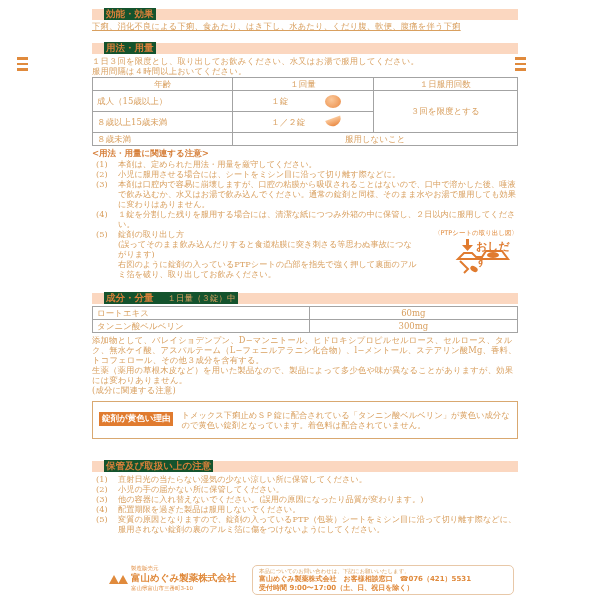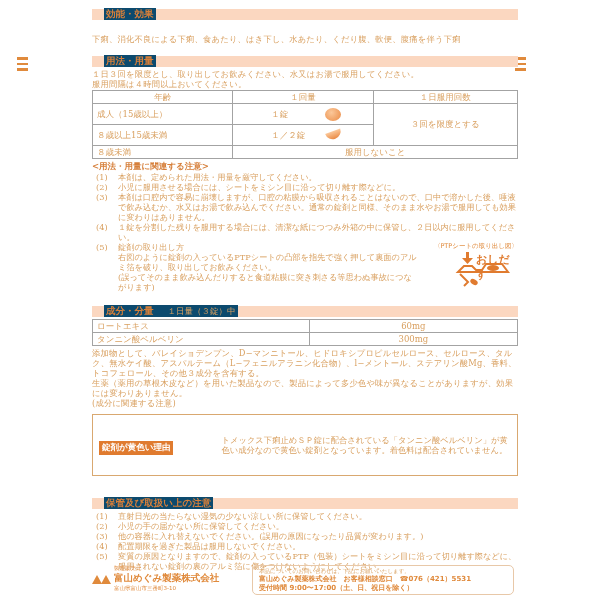--- a/index.html
+++ b/index.html
@@ -1,40 +1,40 @@
 <!DOCTYPE html>
 <html><head>
 <meta charset="utf-8">
 <style>
   html, body { margin:0; padding:0; background:#ffffff; }
   body { width:600px; height:600px; position:relative; overflow:hidden;
          font-family:"DejaVu Serif", "Liberation Serif", serif; color:#d9a060; }
   .page { position:absolute; left:92px; top:0; width:426px; }
   .sec-head { position:relative; height:11px; background:#fbd7c0; margin-top:8px; }
   .sec-head .ttl { position:absolute; left:12px; top:-1px; font-family:"DejaVu Sans","Liberation Sans",sans-serif;
-       font-weight:bold; font-size:9.5px; color:#d67f3a; background:#0c4a6e; padding:0 2px; line-height:12px; }
+       font-weight:bold; font-size:9.5px; color:#d67f3a; background:#14532d; padding:0 2px; line-height:12px; }
   .sec-head .ttl .sub { font-weight:normal; font-family:"DejaVu Serif",serif; color:#d9a060; margin-left:14px; font-size:8.5px;margin-top:39px; }
   .txt { font-size:8.3px; line-height:10px; color:#d9a060; letter-spacing:0.2px; }
   table { border-collapse:collapse; width:100%; font-size:8.5px; color:#d9a060; }
   td, th { border:1px solid #a3a3a3; padding:0 4px; height:12px; font-weight:normal; line-height:11px; }
   th { text-align:center; }
   .c { text-align:center; }
   .notes-title { font-family:"DejaVu Sans","Liberation Sans",sans-serif; font-weight:bold; color:#d67f3a; font-size:8.5px; line-height:11px; }
   .nl { display:flex; font-size:8.2px; line-height:10px; color:#d9a060; }
   .nl .n { width:22px; flex:none; padding-left:4px; }
   .nl .b { flex:1; }
   .side-mark { position:absolute; width:11px; }
   .side-mark span { display:block; height:2.5px; background:#e08a3c; margin-bottom:3px; }
   .tab-pill { display:inline-block; width:16px; height:13px; border-radius:50%; background:radial-gradient(circle at 40% 35%, #fbc89a, #ea8a44); vertical-align:middle; }
   .half-pill { display:inline-block; width:16px; height:8px; border-radius:0 0 10px 10px; background:linear-gradient(#fbc89a,#ea8a44); transform:rotate(-20deg); vertical-align:middle; }
-  .reason-box { border:1px solid #d9a870; padding:20px 6px; display:flex; align-items:flex-end; margin-top:6px;gap:40px; }
+  .reason-box { border:1px solid #d9a870; padding:8px 6px; display:flex; align-items:flex-start; margin-top:6px; }
   .reason-tag { background:#e07b2f; color:#fff; font-family:"DejaVu Sans","Liberation Sans",sans-serif; font-weight:bold; font-size:8.5px; padding:1px 3px; margin-right:8px; margin-top:2px; white-space:nowrap; }
   .reason-box .t { font-size:8.3px; line-height:10px; }
   .footer { position:absolute; top:555px; left:92px; width:426px; height:40px; font-family:"DejaVu Sans","Liberation Sans",sans-serif; }
-  .maker { position:absolute; left:0; top:10px; color:#e08a3c; }
+  .maker { position:absolute; left:17px; top:10px; color:#e08a3c; }
   .maker .small { font-size:5.5px; margin-left:22px; }
   .maker .name { font-size:9.5px; font-weight:bold; display:flex; align-items:center; }
   .maker .addr { font-size:5.5px; margin-left:22px; }
   .contact { position:absolute; left:160px; top:10px; width:262px; height:30px; border:1px solid #e8c8a8; border-radius:5px; padding:2px 6px; box-sizing:border-box; }
   .contact .l1 { font-size:5.5px; color:#d9a060; font-family:"DejaVu Serif",serif; line-height:7px; }
   .contact .l2, .contact .l3 { font-size:7px; color:#e08a3c; font-weight:bold; line-height:9px; white-space:nowrap; }
 </style>
 </head>
 <body>
 
@@ -47,21 +47,21 @@
     <span></span>
     <span></span>
     <span></span>
   </div>
 
 <div class="page">
 
   <div class="sec-head" style="margin-top:9px;">
     <span class="ttl">効能・効果</span>
   </div>
-  <div class="txt" style="margin-top:14px;">下痢、消化不良による下痢、食あたり、はき下し、水あたり、くだり腹、軟便、腹痛を伴う下痢</div>
+  <div class="txt" style="margin-top:1px;text-decoration:underline;">下痢、消化不良による下痢、食あたり、はき下し、水あたり、くだり腹、軟便、腹痛を伴う下痢</div>
 
   <div class="sec-head" style="margin-top:12px;">
     <span class="ttl">用法・用量</span>
   </div>
   <div class="txt" style="margin-top:2px;">１日３回を限度とし、取り出してお飲みください、水又はお湯で服用してください。</div>
   <div class="txt">服用間隔は４時間以上おいてください。</div>
 
   <table style="margin-top:1px;">
     <tbody>
         <tr>
@@ -108,25 +108,25 @@
       <span class="n">(4)</span>
       <span class="b">１錠を分割した残りを服用する場合には、清潔な紙につつみ外箱の中に保管し、２日以内に服用してください。</span>
     </div>
   <div style="position:relative;">
     <div class="nl">
         <span class="n">(5)</span>
         <span class="b">錠剤の取り出し方</span>
       </div>
     <div class="nl">
         <span class="n"></span>
+        <span class="b" style="max-width:300px;">(誤ってそのまま飲み込んだりすると食道粘膜に突き刺さる等思わぬ事故につながります)</span>
+      </div>
+    <div class="nl">
+        <span class="n"></span>
         <span class="b" style="max-width:300px;">右図のように錠剤の入っているPTPシートの凸部を指先で強く押して裏面のアルミ箔を破り、取り出してお飲みください。</span>
-      </div>
-    <div class="nl">
-        <span class="n"></span>
-        <span class="b" style="max-width:300px;">(誤ってそのまま飲み込んだりすると食道粘膜に突き刺さる等思わぬ事故につながります)</span>
       </div>
     <div style="position:absolute; right:0; top:0; font-family:'DejaVu Sans',sans-serif; font-size:6.5px; color:#e08a3c;">〈PTPシートの取り出し図〉</div>
     <div style="position:absolute; right:4px; top:10px; width:60px; height:40px;">
       <svg width="60" height="40" viewBox="0 0 60 40">
         <rect x="12" y="0" width="3" height="6" fill="#e07b2f"></rect>
         <polygon points="8,6 19,6 13.5,12" fill="#e07b2f"></polygon>
         <path d="M4,20 L10,14 L18,14 L22,18 L28,18 L32,12 L48,12 L54,20 Z" fill="none" stroke="#e07b2f" stroke-width="2"></path>
         <ellipse cx="39" cy="16" rx="6" ry="3" fill="#e07b2f"></ellipse>
         <path d="M6,22 L14,30 L10,34" fill="none" stroke="#e07b2f" stroke-width="2"></path>
         <ellipse cx="20" cy="30" rx="4" ry="2.5" fill="#e07b2f" transform="rotate(30 20 30)"></ellipse>

